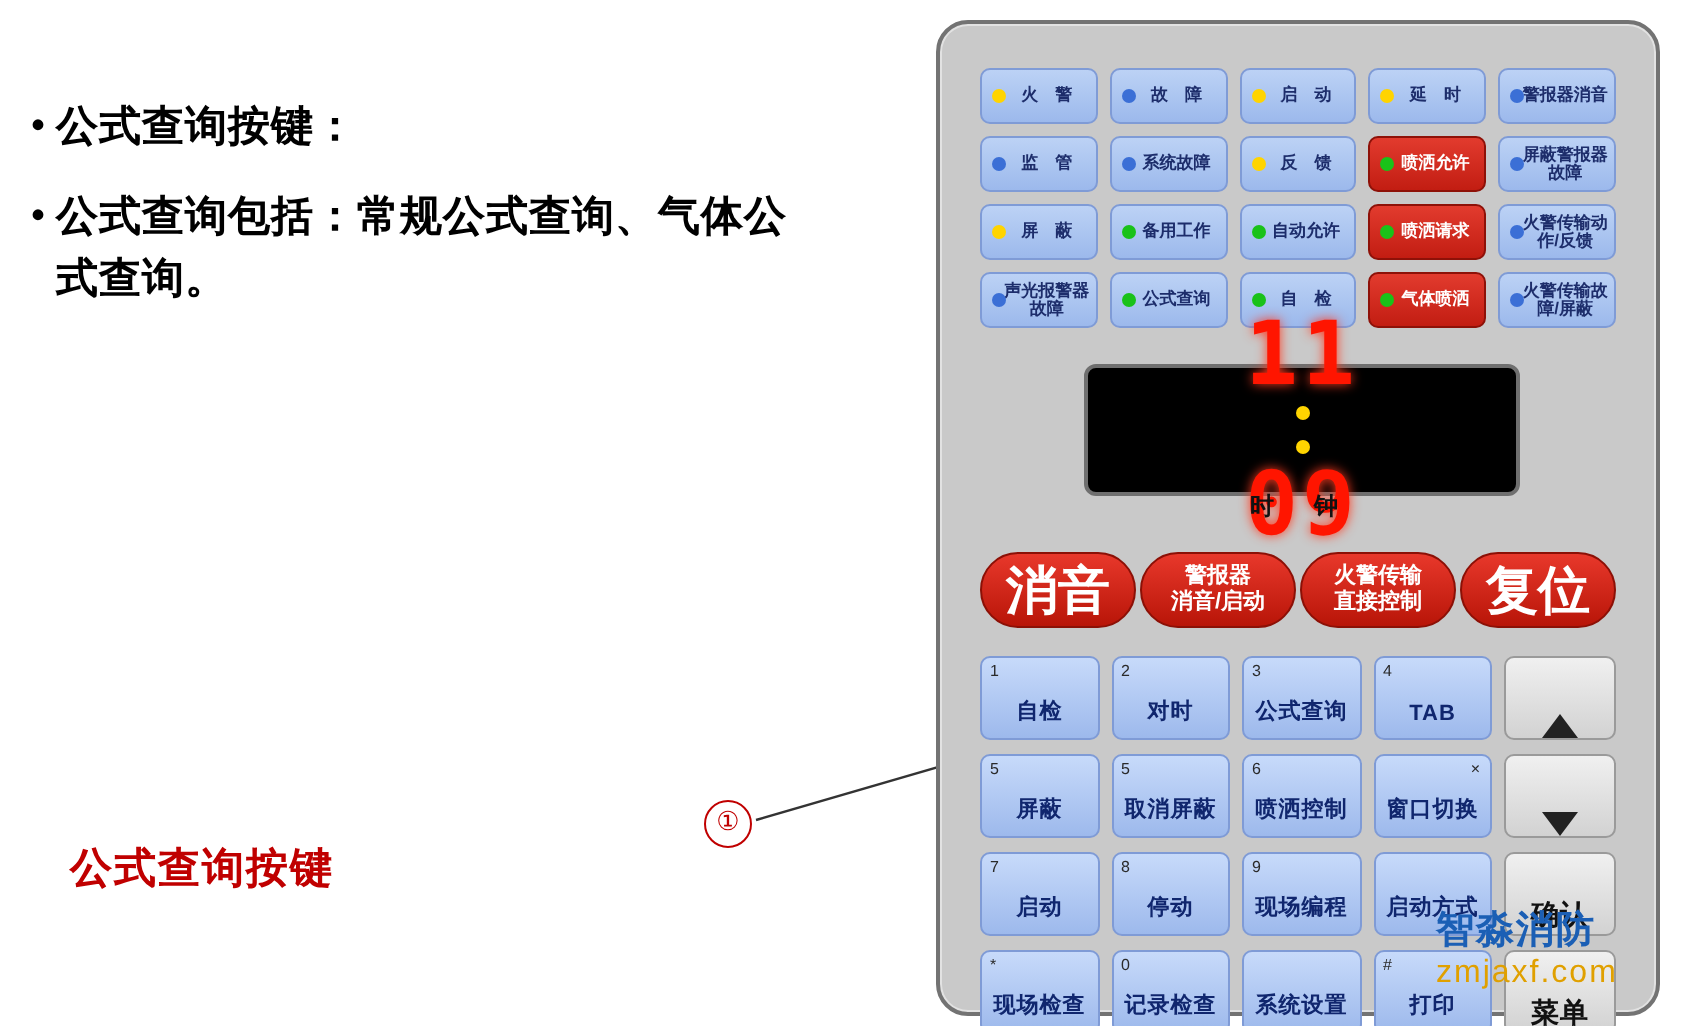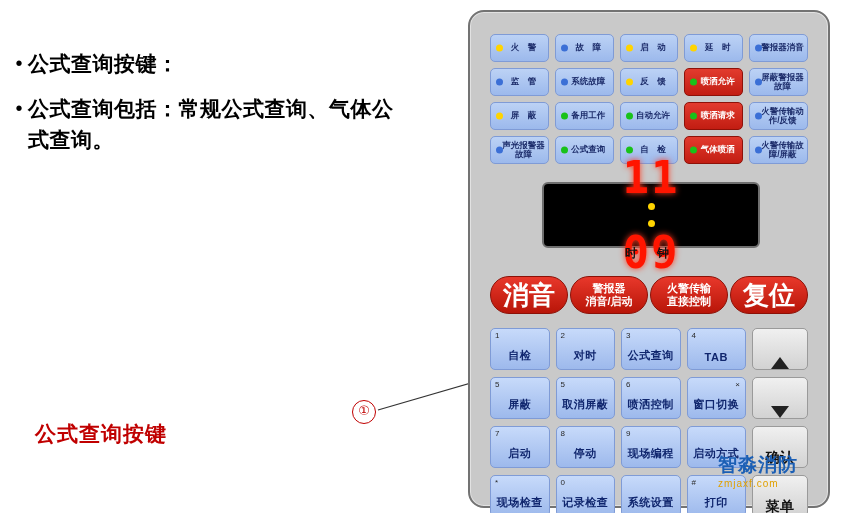--- a/index.html
+++ b/index.html
@@ -136,21 +136,21 @@
     width:0;height:0;border-left:9px solid transparent;border-right:9px solid transparent;
   }
   .tri-up{border-bottom:12px solid #222;}
   .tri-dn{border-top:12px solid #222;}
 
   
   #watermark{
     position:absolute;left:718px;top:452px;text-align:left;
   }
   #wm-main{font-size:19px;font-weight:bold;color:#1b5fb5;letter-spacing:1px;}
-  #wm-sub{font-size:10px;color:#e0a000;letter-spacing:1px;}
+  #wm-sub{font-size:16px;color:#e0a000;letter-spacing:1px;}
 </style>
 </head>
 <body>
 
 <div id="left-text">
   <div class="bullet-row">
     <div class="bullet-dot">•</div>
     <div class="bullet-text">公式查询按键：</div>
   </div>
   <div class="bullet-row">

